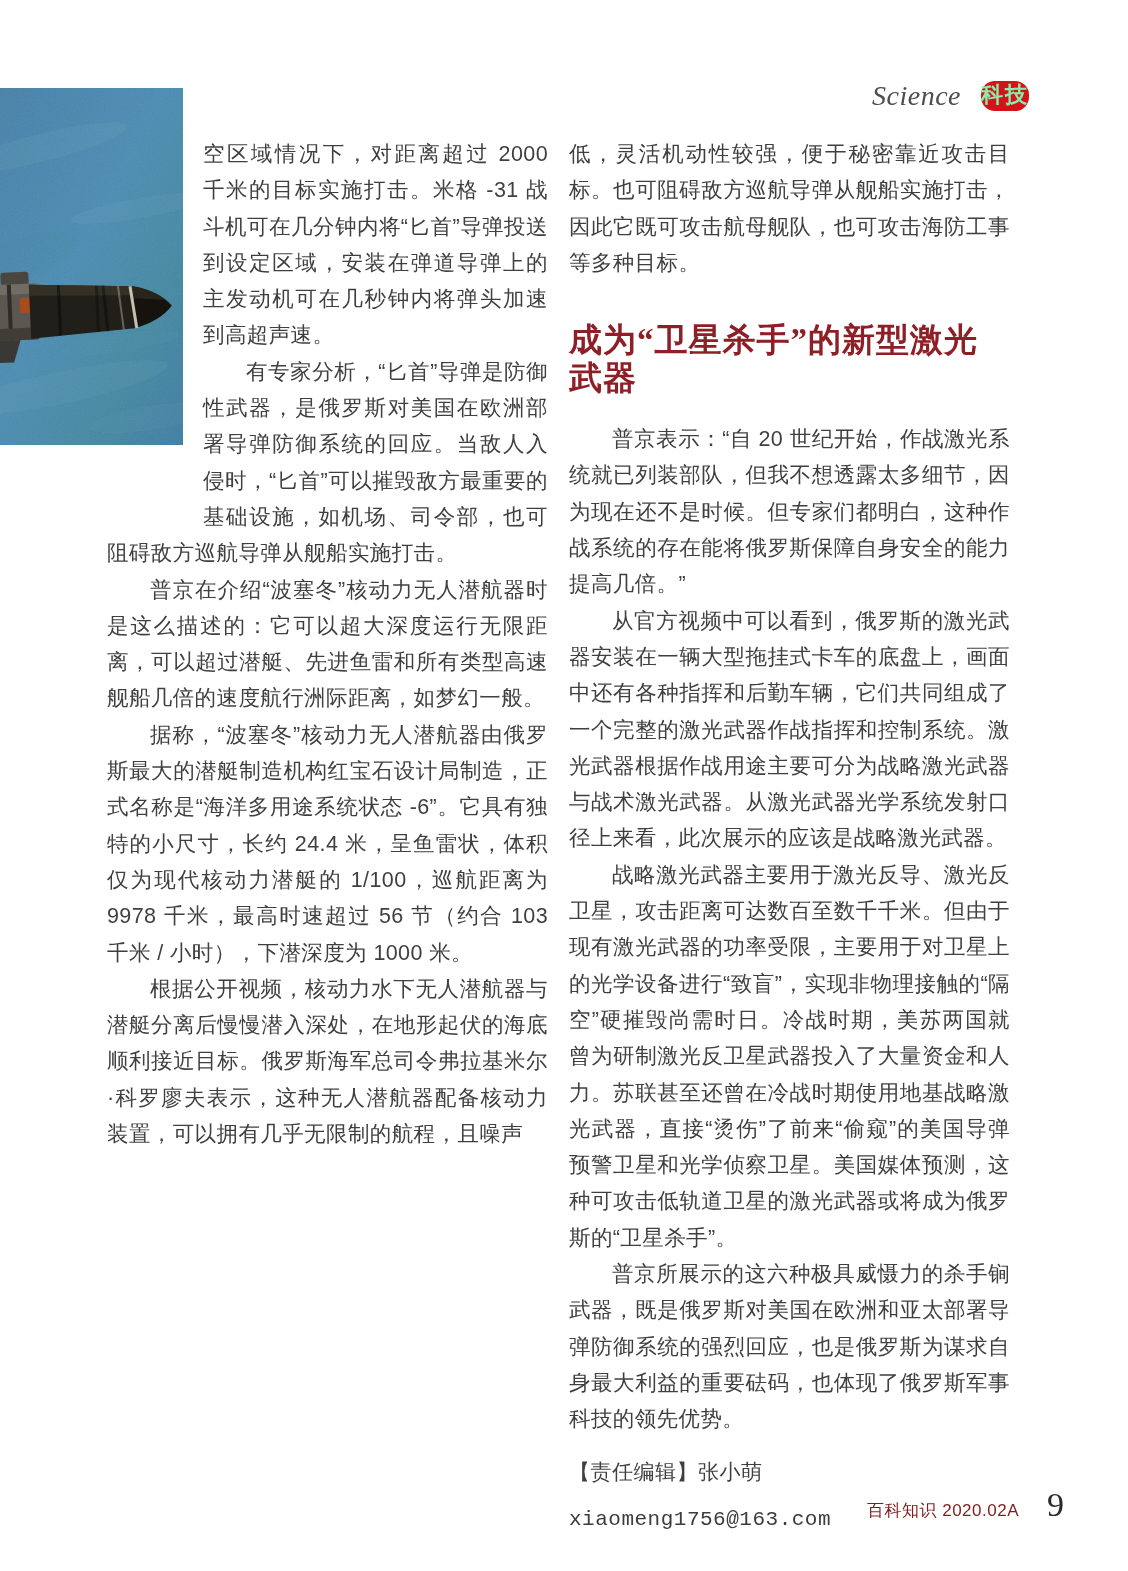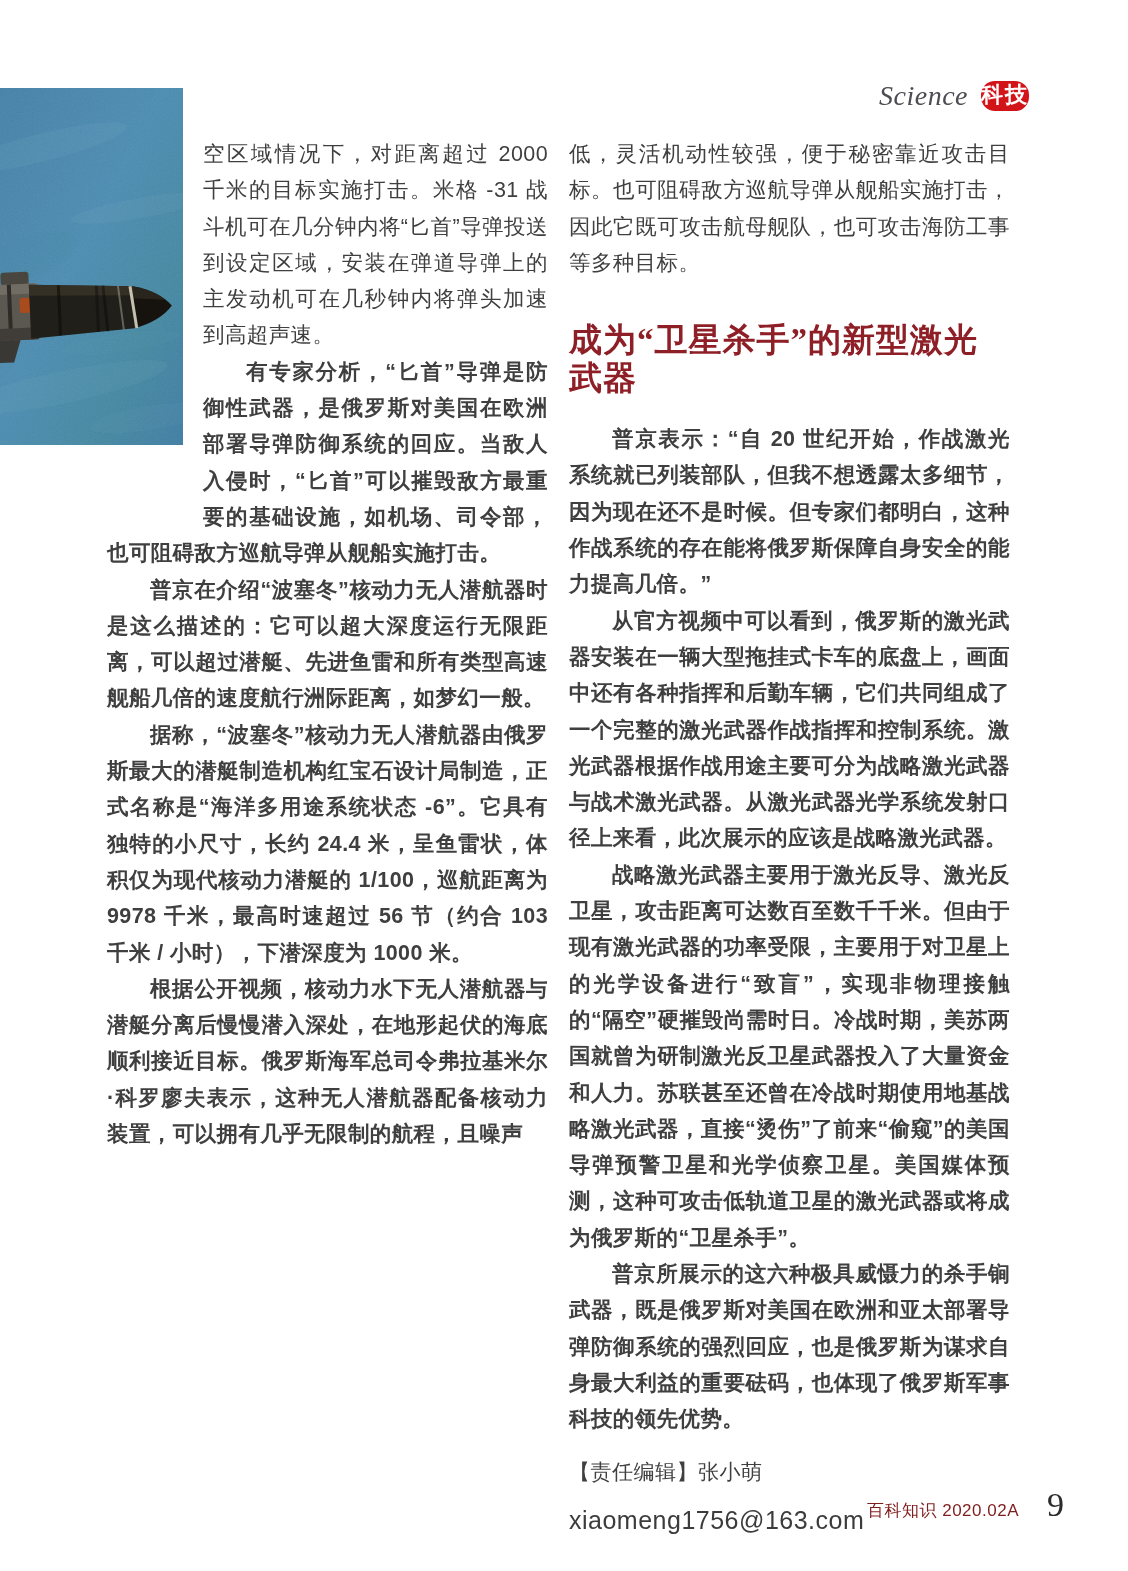--- a/index.html
+++ b/index.html
@@ -2,40 +2,40 @@
 <html><head>
 <meta charset="utf-8">
 <style>
   html,body{margin:0;padding:0;background:#e8e8e8;}
   .page{
     position:relative;width:1128px;height:1571px;margin:0 auto;
     background:#ffffff;overflow:hidden;
     font-family:"Liberation Sans",sans-serif;color:#3f3f3f;
   }
   
-  .hdr{position:absolute;top:80px;right:99px;display:flex;align-items:center;gap:13px;}
+  .hdr{position:absolute;top:80px;right:99px;display:flex;align-items:center;gap:20px;}
   .hdr-en{font-family:"Liberation Serif",serif;font-style:italic;font-size:28px;color:#4c4c52;letter-spacing:.5px;}
-  .hdr-tag{background:#d21418;color:#ffffff;font-size:22px;font-weight:bold;
+  .hdr-tag{background:#d21418;color:#86efac;font-size:22px;font-weight:bold;
            padding:2px 0 3px;letter-spacing:2px;line-height:1.1;border-radius:14px;}
   
   .photo{position:absolute;left:0;top:88px;width:183px;height:357px;overflow:hidden;}
   .photo svg{display:block;}
   
   .content{position:absolute;left:107px;top:136px;width:918px;display:flex;gap:21px;}
   .col{width:441px;font-size:21.5px;line-height:36.3px;text-align:justify;letter-spacing:.4px;}
   .col p{margin:0;}
-  .col p.ind{text-indent:2em;font-weight:bold;}
+  .col p.ind{text-indent:2em;}
   .wrap-spacer{float:left;width:96px;height:363px;}
   h2.sec{
     font-family:"Liberation Serif",serif;font-weight:bold;color:#8e1f26;
     font-size:33px;line-height:38px;letter-spacing:1px;margin:40px 0 24px;text-align:left;
   }
   .byline{text-align:left;margin-top:16px;}
   .byline .ed{font-size:21px;color:#3f3f3f;letter-spacing:.5px;}
-  .byline .em{font-family:Liberation Sans, sans-serif;font-size:25px;color:#3c3c3c;margin-top:12px;letter-spacing:.5px;}
+  .byline .em{font-family:Liberation Mono, monospace;font-size:21px;color:#3c3c3c;margin-top:12px;letter-spacing:.5px;}
   
   .ftr{position:absolute;top:1486px;right:64px;display:flex;align-items:baseline;gap:28px;}
   .ftr-issue{font-size:17px;color:#7f1d1d;letter-spacing:.5px;}
   .ftr-page{font-family:"Liberation Serif",serif;font-size:34px;color:#2b2b2b;}
 </style>
 </head>
 <body>
 
 <div class="page">
 

